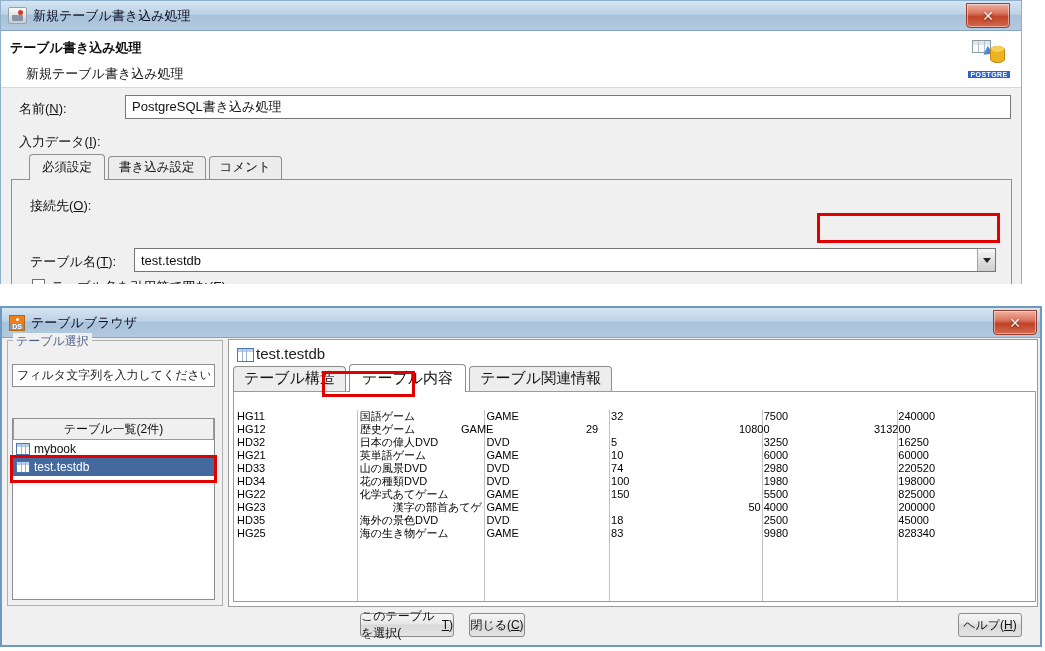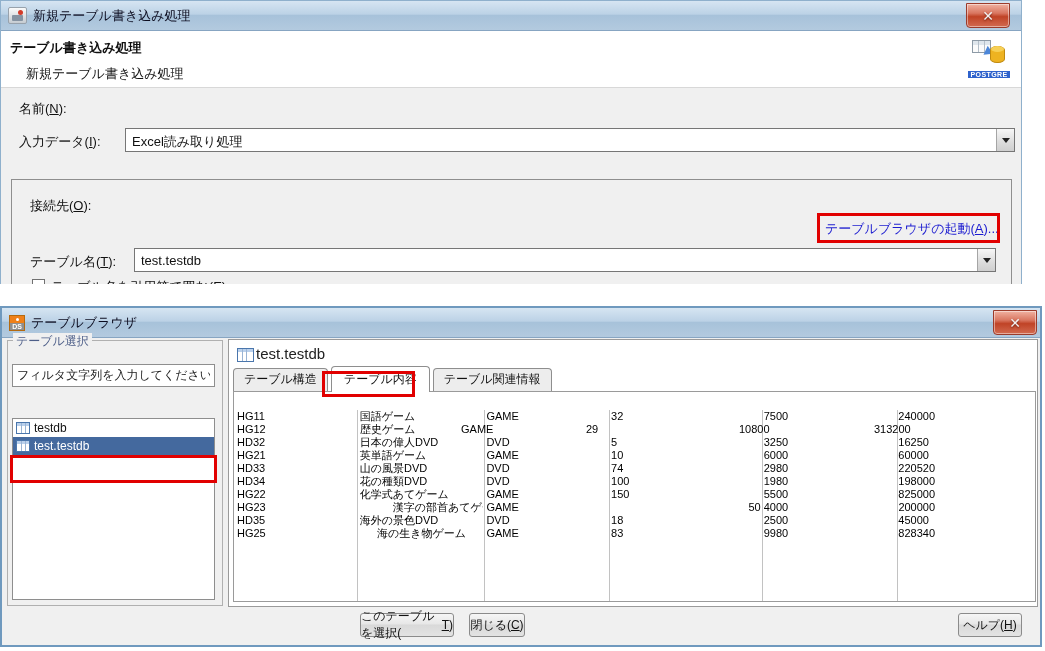--- a/index.html
+++ b/index.html
@@ -84,21 +84,21 @@
     position:relative; display:inline-block; flex:0 0 auto; }
   .tbl-icon::before { content:''; position:absolute; left:4px; top:0; bottom:0; width:1px; background:#9ab4d4; }
   .tbl-icon::after { content:''; position:absolute; left:8px; top:0; bottom:0; width:1px; background:#9ab4d4; }
   .tbl-icon.big { width:17px; height:14px; }
 
   
   .rpanel { position:absolute; left:226px; top:31px; width:810px; height:268px; background:#fff; border:1px solid #9a9a9a; }
   .rp-title { position:absolute; left:27px; top:5px; font-size:15px; color:#222; }
   .rp-icon { position:absolute; left:8px; top:8px; }
   .dtabs { left:4px; top:29px; height:22px; }
-  .dtabs .tab { font-size:12px; background:#ededed; }
+  .dtabs .tab { font-size:15px; background:#ededed; }
   .dtabs .tab.active { background:#fff; }
 
   .grid { position:absolute; left:4px; top:51px; width:803px; height:211px; border:1px solid #9a9a9a; background:#fff; }
   .ghead { position:relative; height:18px; display:flex; z-index:2; }
   .gh-cell { height:18px; background:#f0f0f0; border-right:1px solid #9a9a9a; border-bottom:1px solid #9a9a9a;
     font-size:12px; color:#111; display:flex; align-items:center; justify-content:center; cursor:pointer; }
   .gh-cell:last-child { border-right:none; }
   .gbody { position:absolute; left:0; top:18px; right:0; bottom:0; }
   .gcol-line { position:absolute; top:0; bottom:0; width:1px; background:#c2c2c2; }
   .grows { position:relative; }
@@ -132,35 +132,34 @@
             <i style="left:11px"></i>
           </div>
         <div class="pg-arrow"></div>
         <div class="pg-db"></div>
       </div>
       <span class="pg-label">POSTGRE</span>
     </div>
   </div>
 
   <span class="flabel" style="left:18px; top:99px;">名前(<u>N</u>):</span>
+  <input class="tinput" style="left: 124px; top: 94px; width: 886px;" readonly="" value="PostgreSQL書き込み処理">
 
   <span class="flabel" style="left:18px; top:132px;">入力データ(<u>I</u>):</span>
-  <div class="combo" style="left:124px; top:127px; width:890px;">
-    <span class="ctext">Excel読み取り処理</span>
-    <div class="cbtn">
-        <div class="tri"></div>
-      </div>
-  </div>
-
+
+  <div class="tabs" style="left:28px; top:155px; height:23px;">
+      <div class="tab active">必須設定</div>
+      <div class="tab">書き込み設定</div>
+      <div class="tab">コメント</div>
+    </div>
   <div class="panel">
 
     <span class="flabel" style="left:18px; top:17px;">接続先(<u>O</u>):</span>
 
     <div class="redbox" style="left:805px; top:33px; width:183px; height:30px;"></div>
-    <span class="linkrow" style="left:813px; top:40px;">テーブルブラウザの起動(<u>A</u>)...</span>
 
     <span class="flabel" style="left:18px; top:73px;">テーブル名(<u>T</u>):</span>
     <div class="combo" style="left:122px; top:68px; width:862px;">
       <span class="ctext">test.testdb</span>
       <div class="cbtn">
           <div class="tri"></div>
         </div>
     </div>
 
     <div class="cbrow" style="left:20px; top:98px;">
@@ -180,24 +179,25 @@
   </div>
   <div class="closebtn">
     <span>✕</span>
   </div>
 
   <div class="gbx">
     <span class="gbx-legend">テーブル選択</span>
   </div>
   <input class="finput" readonly="" value="フィルタ文字列を入力してください" style="">
   <div class="listbox">
+    <div class="lb-head">テーブル一覧(2件)</div>
     <div>
         <div class="li-item">
           <span class="tbl-icon"></span>
-          <span class="li-label">testdb</span>
+          <span class="li-label">mybook</span>
         </div>
         <div class="li-item sel">
           <span class="tbl-icon"></span>
           <span class="li-label">test.testdb</span>
         </div>
       </div>
   </div>
   <div class="redbox" style="left:8px; top:147px; width:207px; height:28px;"></div>
 
   <div class="rpanel">
@@ -286,21 +286,21 @@
             <div class="grow">
               <div class="g-cell" style="width: 123px;">HD35</div>
               <div class="g-cell" style="width: 127px;">海外の景色DVD</div>
               <div class="g-cell" style="width: 125px;">DVD</div>
               <div class="g-cell" style="width: 153px;">18</div>
               <div class="g-cell" style="width: 135px;">2500</div>
               <div class="g-cell" style="width: 140px;">45000</div>
             </div>
             <div class="grow">
               <div class="g-cell" style="width: 123px;">HG25</div>
-              <div class="g-cell" style="width: 127px; text-align: center;">海の生き物ゲーム</div>
+              <div class="g-cell" style="width: 127px;">海の生き物ゲーム</div>
               <div class="g-cell" style="width: 125px;">GAME</div>
               <div class="g-cell" style="width: 153px;">83</div>
               <div class="g-cell" style="width: 135px;">9980</div>
               <div class="g-cell" style="width: 140px;">828340</div>
             </div>
           </div>
       </div>
     </div>
   </div>
   <div class="redbox" style="left:320px; top:63px; width:93px; height:26px;"></div>

